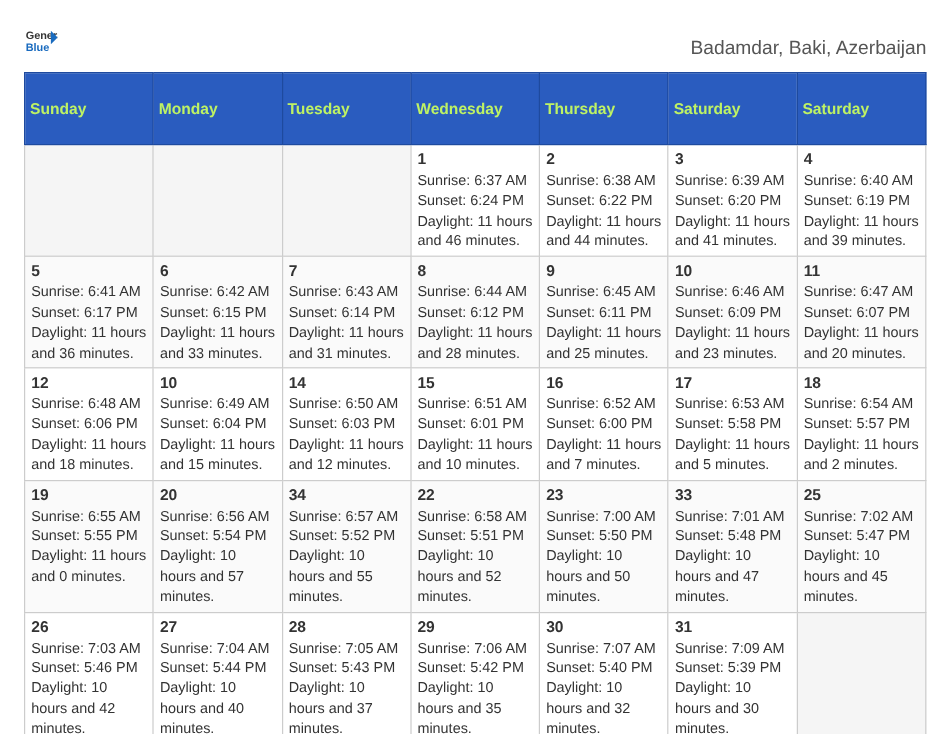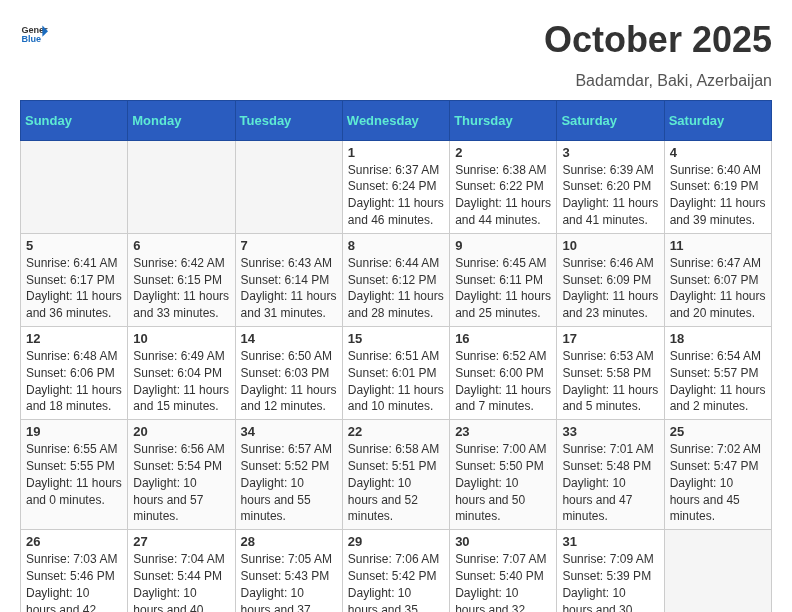--- a/index.html
+++ b/index.html
@@ -39,22 +39,22 @@
       color: #555;
       margin-top: 12px;
     }
     table {
       width: 100%;
       border-collapse: collapse;
       font-size: 11px;
     }
     th {
       background-color: #2a5cbf;
-      color: #5eead4;
-      padding: 12px 4px;
+      color: #bef264;
+      padding: 22px 4px;
       text-align: left;
       font-size: 13px;
       border: 1px solid #1e4a9e;
     }
     td {
       border: 1px solid #ccc;
       vertical-align: top;
       padding: 4px 5px;
       width: 14.28%;
       min-height: 80px;
@@ -84,21 +84,20 @@
 
 <div class="header-area">
   <div class="logo">
     <svg class="logo-icon" viewBox="0 0 40 40" xmlns="http://www.w3.org/2000/svg">
       <text x="2" y="18" font-size="13" font-weight="bold" fill="#333" font-family="Arial">General</text>
       <text x="2" y="32" font-size="13" font-weight="bold" fill="#1a6bbf" font-family="Arial">Blue</text>
       <polygon points="32,8 40,16 32,24" fill="#1a6bbf"></polygon>
     </svg>
   </div>
   <div class="title-area">
-    <div class="calendar-title">October 2025</div>
     <div class="calendar-subtitle">Badamdar, Baki, Azerbaijan</div>
   </div>
 </div>
 
 <table>
   <thead>
     <tr>
       <th>Sunday</th>
       <th>Monday</th>
       <th>Tuesday</th>

